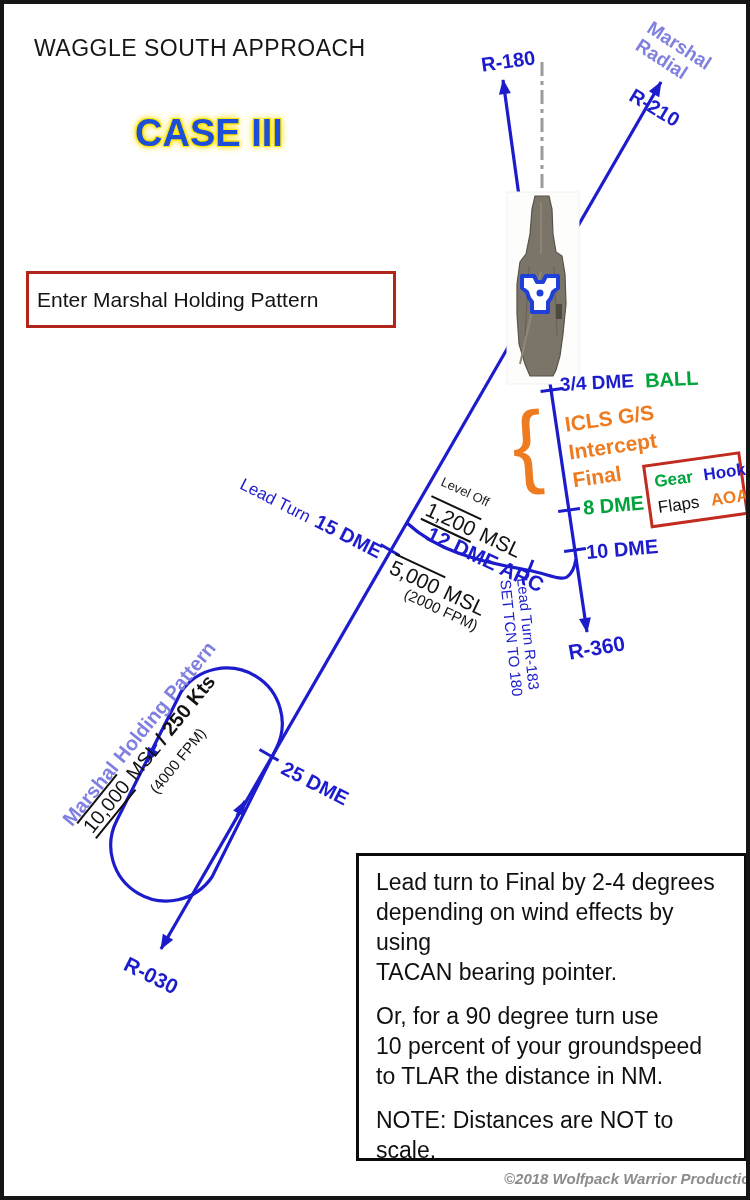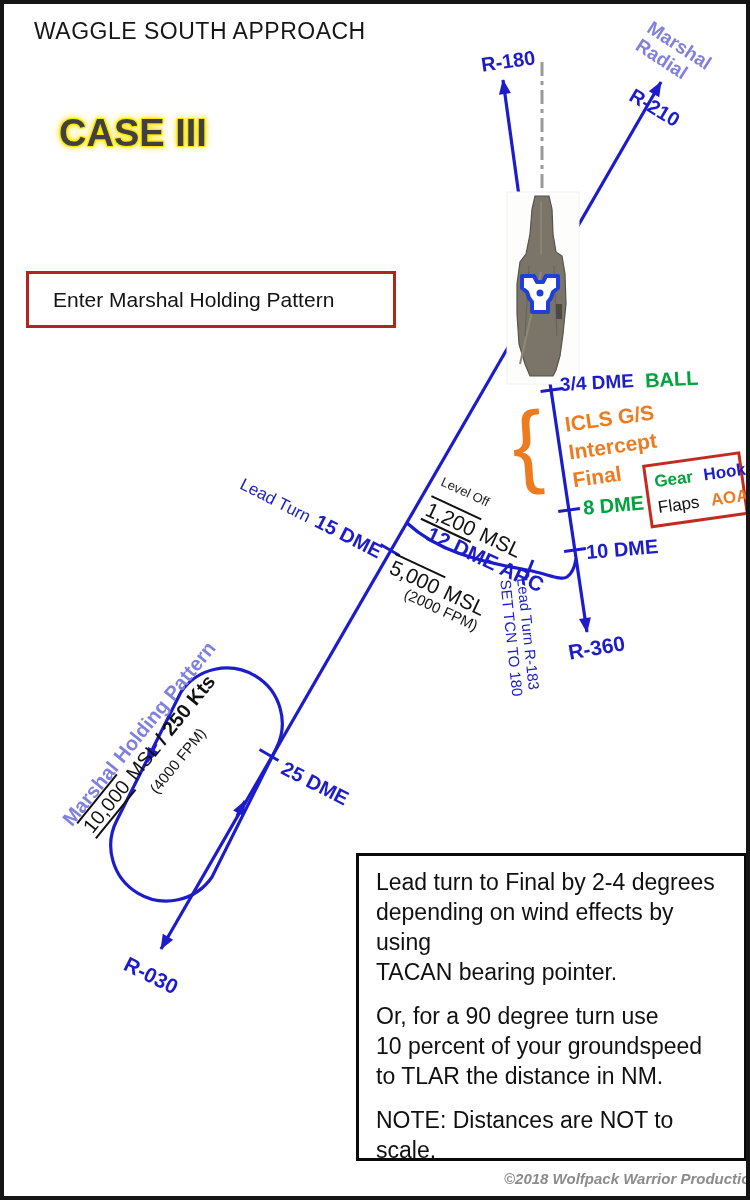--- a/index.html
+++ b/index.html
@@ -10,29 +10,29 @@
   }
   .abs{position:absolute;white-space:nowrap;}
   .pre{white-space:pre-line;}
   .rot{transform-origin:0 0;}
   .blue{color:#1c1ccd;}
   .green{color:#00a33c;}
   .orange{color:#ee7b20;}
   .peri{color:#8080e0;}
   .gray{color:#8c8c8c;}
   .b{font-weight:bold;}
-  .title{left:30px;top:14px;font-size:23px;color:#161616;letter-spacing:.5px;}
+  .title{left:30px;top:31px;font-size:23px;color:#161616;letter-spacing:.5px;}
   .cvnhdg{left:494px;top:7px;width:88px;text-align:center;font-size:19px;font-weight:bold;line-height:23px;}
   .marshal-radial{left:651px;top:13px;transform:rotate(33deg);font-size:19px;font-weight:bold;line-height:21px;}
   .r180{left:477px;top:46px;transform:rotate(-8deg);font-size:20px;font-weight:bold;}
   .r210{left:633px;top:80px;transform:rotate(31deg);font-size:20px;font-weight:bold;}
-  .case{left:55px;top:103px;width:300px;font-size:38px;font-weight:bold;line-height:53px;color:#404040;
+  .case{left:55px;top:103px;width:300px;text-align:center;font-size:38px;font-weight:bold;line-height:53px;color:#1d4ed8;
         text-shadow:-1px -1px 0 #ffe600,1px -1px 0 #ffe600,-1px 1px 0 #ffe600,1px 1px 0 #ffe600,0 0 5px #ffe600,0 0 9px #ffd900;}
   .clearbox{left:22px;top:267px;width:370px;box-sizing:border-box;border:3px solid #b2251a;
-            padding:10px 24px;font-size:21px;line-height:31px;color:#131313;white-space:nowrap;}
+            padding:10px 8px;font-size:21px;line-height:31px;color:#131313;white-space:nowrap;}
   .ch74{left:579px;top:262px;font-size:45px;font-weight:bold;color:#1e3fd8;letter-spacing:1px;}
   .dme34{left:556px;top:368px;transform:rotate(-3deg);font-size:19px;font-weight:600;}
   .ball{left:641px;top:364px;transform:rotate(-3deg);font-size:20px;font-weight:bold;}
   .brace{left:508px;top:394px;font-size:92px;line-height:92px;transform:rotate(-4deg);font-weight:400;}
   .icls{left:559px;top:407px;transform:rotate(-8deg);font-size:21px;font-weight:bold;line-height:28px;}
   .gearbox{left:638px;top:461px;width:99px;box-sizing:border-box;border:3px solid #c22b20;transform:rotate(-8deg);transform-origin:0 0;
            padding:3px 7px;font-size:17px;line-height:26px;}
   .dme8{left:579px;top:490px;transform:rotate(-5deg);font-size:20px;font-weight:bold;}
   .dme10{left:582px;top:534px;transform:rotate(-5deg);font-size:20px;font-weight:bold;}
   .r360{left:564px;top:632px;transform:rotate(-10deg);font-size:21px;font-weight:bold;}

